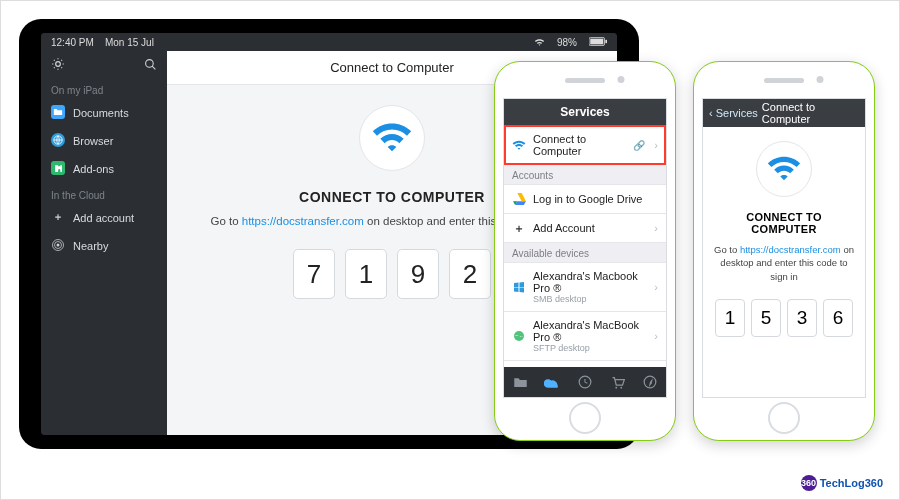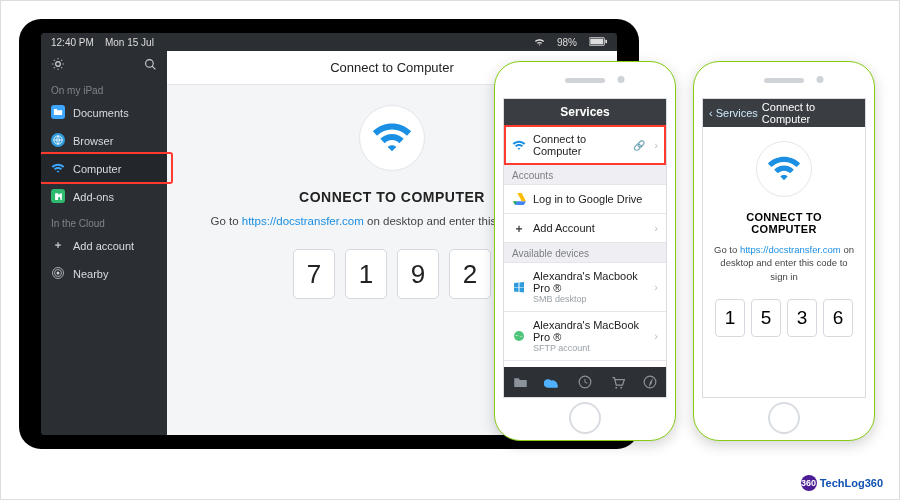--- a/index.html
+++ b/index.html
@@ -208,28 +208,20 @@
           <span>Documents</span>
         </div>
         <div class="sb-item">
           <span class="dot" style="background:#2f9bdc;border-radius:50%">
             <svg width="10" height="10" viewBox="0 0 24 24">
                 <circle cx="12" cy="12" r="10" fill="none" stroke="#fff" stroke-width="2"></circle>
                 <path stroke="#fff" stroke-width="2" fill="none" d="M2 12h20M12 2c4 5 4 15 0 20M12 2c-4 5-4 15 0 20"></path>
               </svg>
           </span>
           <span>Browser</span>
-        </div>
-        <div class="sb-item active highlighted">
-          <span class="dot">
-            <svg width="14" height="12" viewBox="0 0 24 20">
-                <path fill="#3da6ff" d="M12 18l-2.5-2.5c1.3-1.3 3.7-1.3 5 0zM5 11c3.8-3.8 10.2-3.8 14 0l-2.5 2.5c-2.5-2.5-6.5-2.5-9 0zM1 7c6-6 16-6 22 0l-2.5 2.5c-4.7-4.7-12.3-4.7-17 0z"></path>
-              </svg>
-          </span>
-          <span>Computer</span>
         </div>
         <div class="sb-item">
           <span class="dot" style="background:#2eb96e;border-radius:3px">
             <svg width="9" height="9" viewBox="0 0 24 24">
                 <path fill="#fff" d="M3 3h8v5a3 3 0 016 0V3h4v18h-4v-5a3 3 0 00-6 0v5H3z"></path>
               </svg>
           </span>
           <span>Add-ons</span>
         </div>
         <div class="sb-section">In the Cloud</div>
@@ -323,21 +315,21 @@
       </div>
       <div class="row">
         <span class="ic">
           <svg width="12" height="12" viewBox="0 0 24 24">
               <circle cx="12" cy="12" r="10" fill="#4fc47a"></circle>
               <path fill="#fff" d="M4 10c3 4 7 0 10 3s5-2 6 1"></path>
             </svg>
         </span>
         <span class="txt">
           <div>Alexandra's MacBook Pro ®</div>
-          <div class="sub">SFTP account</div>
+          <div class="sub">SFTP desktop</div>
         </span>
         <span class="chev">›</span>
       </div>
       <div class="row">
         
         
         
       </div>
 
     </div>

